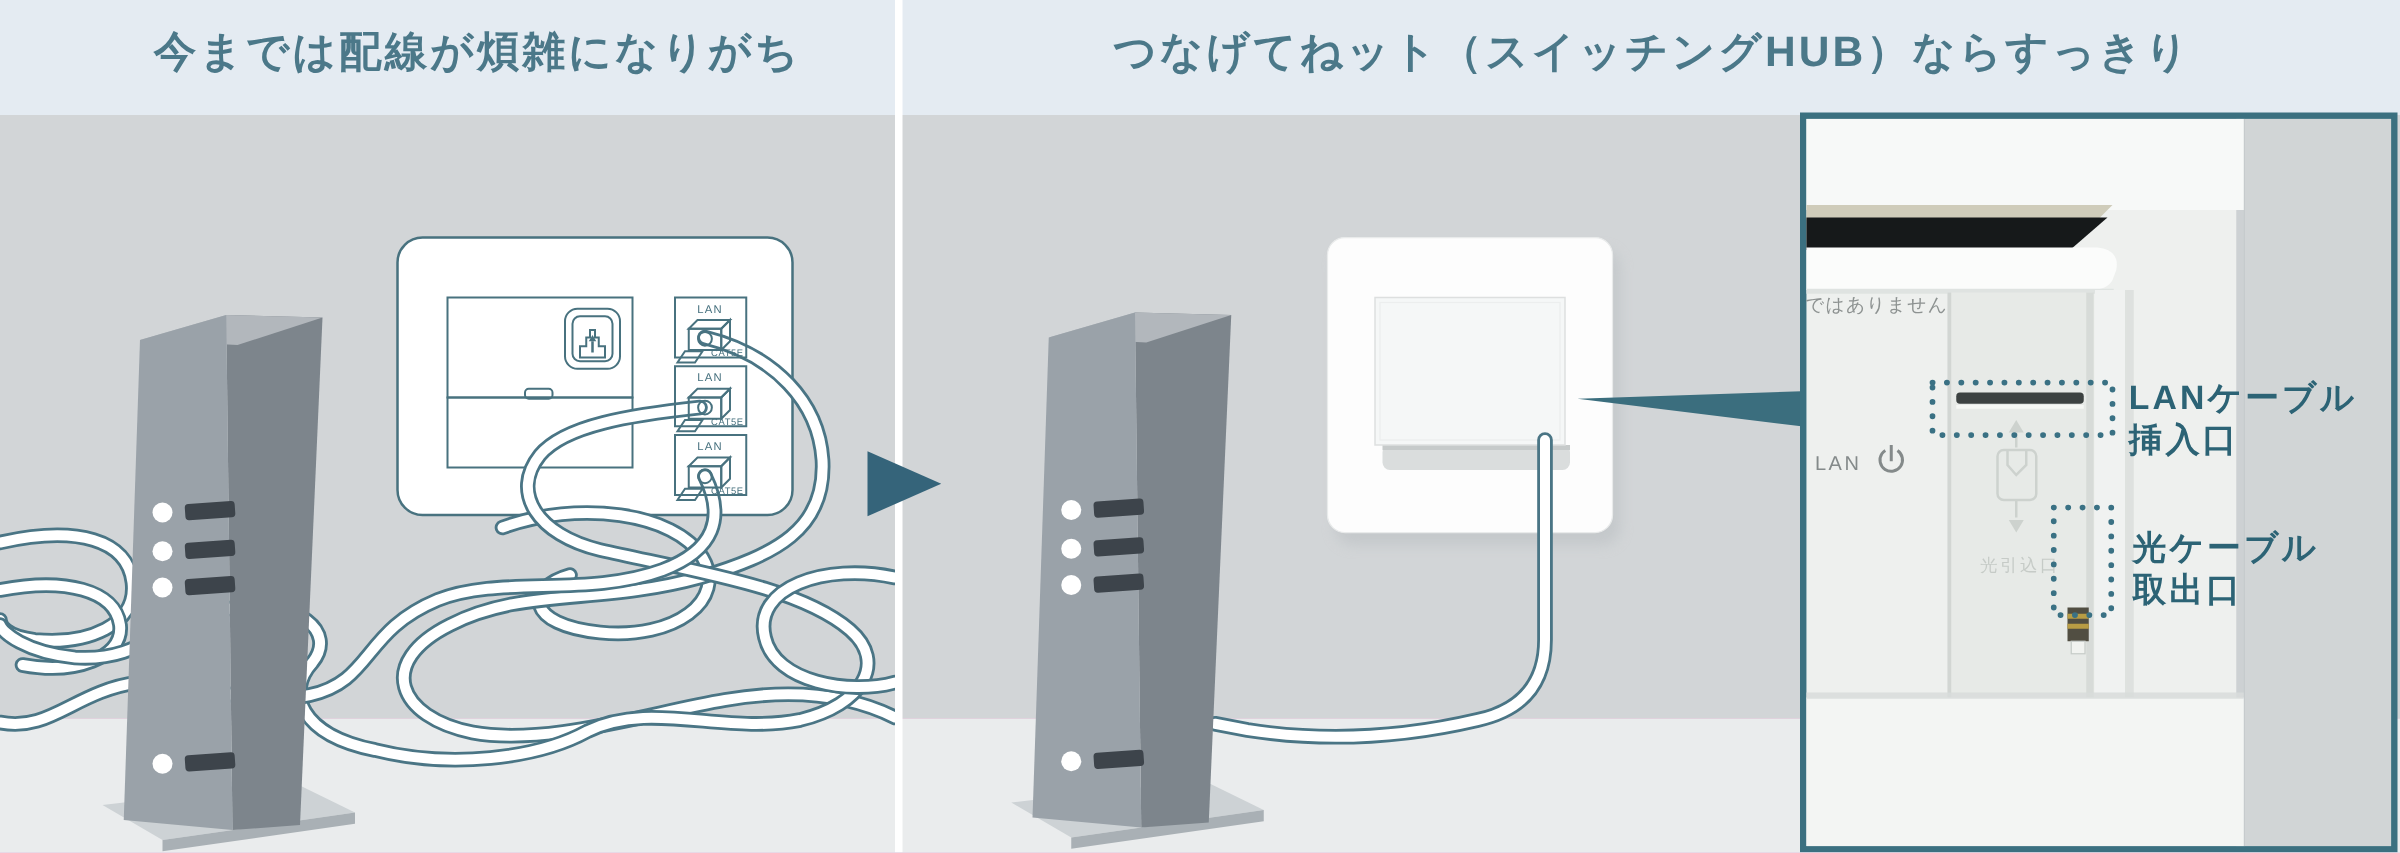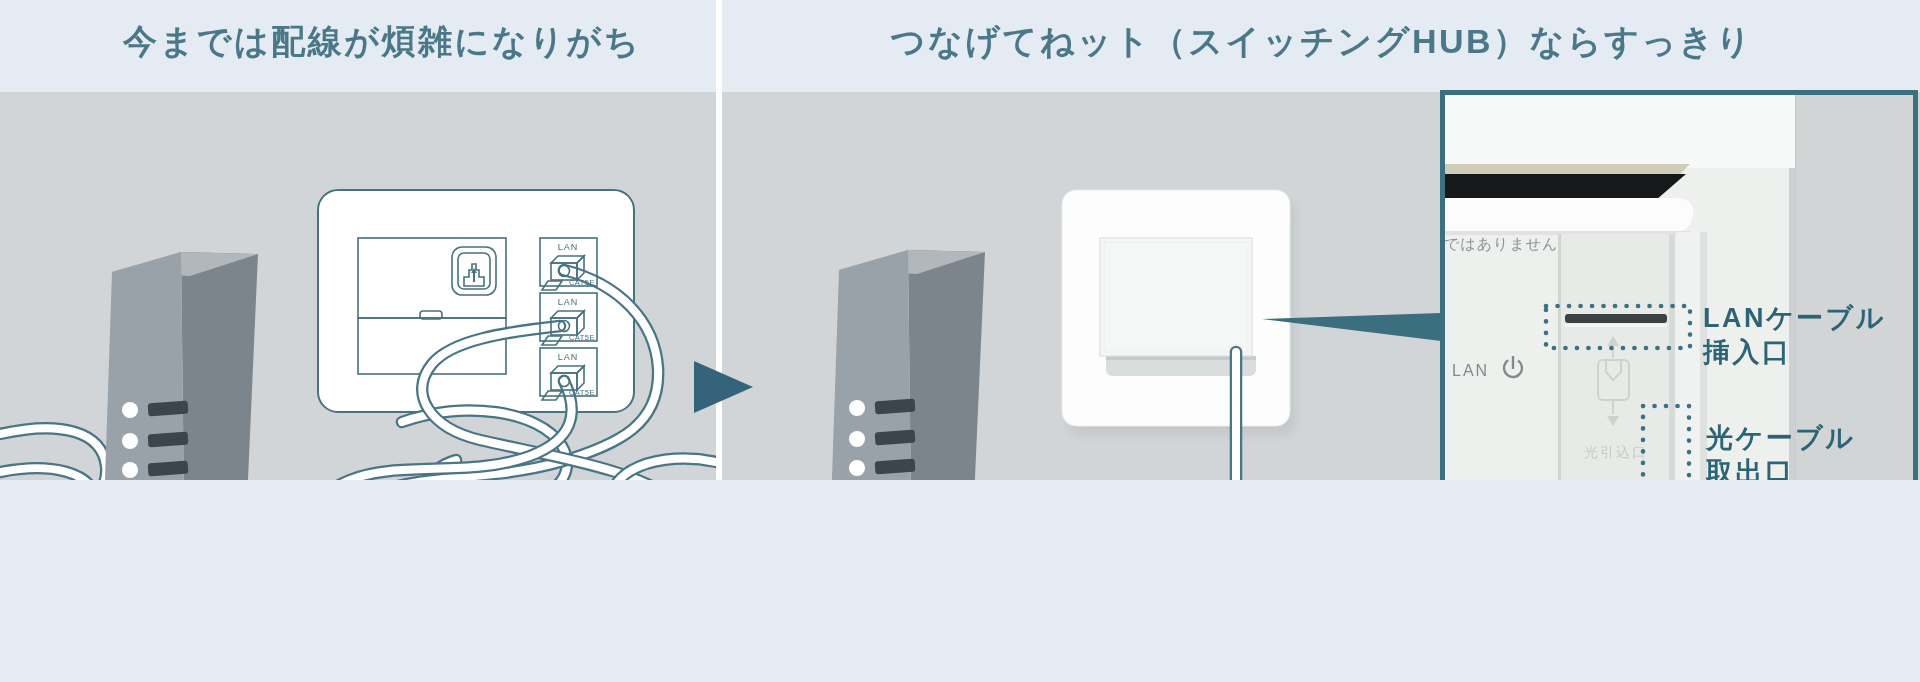--- a/index.html
+++ b/index.html
@@ -1,16 +1,16 @@
 <!DOCTYPE html>
 <html><head>
 <meta charset="utf-8">
 <style>
   html,body{margin:0;padding:0;background:#e4ebf2;}
-  .stage{position:relative;width:1920px;height:480px;overflow:hidden;background:#f9a8d4;}
+  .stage{position:relative;width:1920px;height:682px;overflow:hidden;background:#f9a8d4;}
   svg{display:block;font-family:"Liberation Sans","DejaVu Sans",sans-serif;}
   .hdr{font-size:34px;font-weight:bold;fill:#4b7889;letter-spacing:2.5px;text-anchor:middle;}
   .outline-thin{fill:none;stroke:#48727f;stroke-width:1.6;}
   .white-fill{fill:#ffffff;}
   .cable-out{fill:none;stroke:#4a7585;stroke-width:12.5;stroke-linecap:round;}
   .cable-in{fill:none;stroke:#ffffff;stroke-width:8;stroke-linecap:round;}
   .port-lan{font-size:9px;fill:#46707e;text-anchor:middle;letter-spacing:1px;}
   .port-cat{font-size:7.5px;fill:#46707e;text-anchor:end;letter-spacing:.5px;}
   .dotline{fill:none;stroke:#3a7184;stroke-width:4.6;stroke-dasharray:0.1 11.4;stroke-linecap:round;}
   .callout{font-size:27px;font-weight:bold;fill:#2c6375;letter-spacing:2.5px;}

